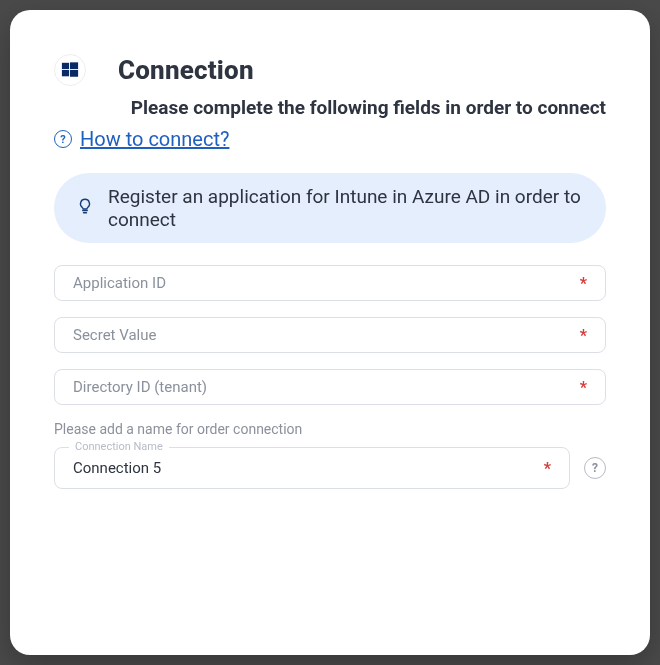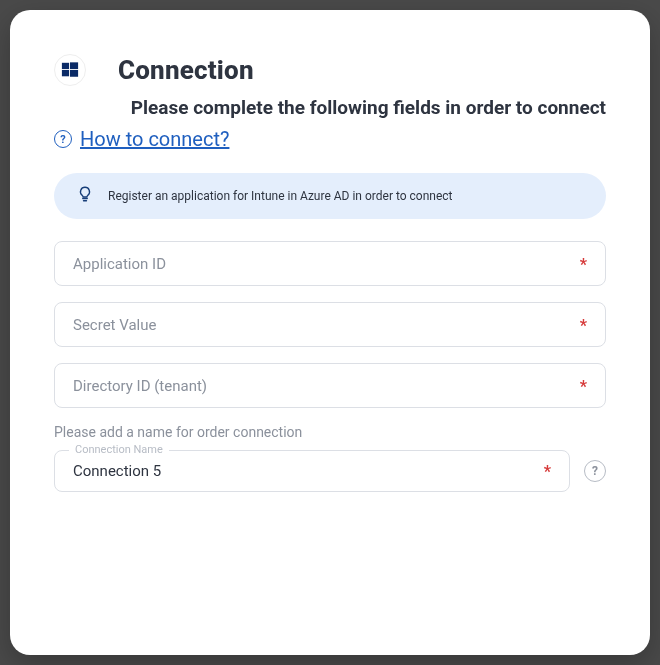--- a/index.html
+++ b/index.html
@@ -31,26 +31,26 @@
     color: #1f5fbf; font-size: 11px; font-weight: 700;
   }
   .info-banner {
     background: #e4eefc;
     border-radius: 999px;
     padding: 12px 22px;
     display: flex; align-items: center; gap: 14px;
     margin-bottom: 22px;
   }
   .bulb { color: #163d78; flex-shrink: 0; }
-  .info-text { font-size: 12px; color: #2e3440; }
+  .info-text { font-size: 19px; color: #2e3440; }
   .field {
     position: relative;
     border: 1px solid #dcdfe5;
     border-radius: 8px;
-    height: 45px;
+    height: 36px;
     margin-bottom: 16px;
     display: flex; align-items: center;
     padding: 0 18px;
   }
   .field input {
     border: none; outline: none; width: 100%; height: 100%;
     font-size: 15px; color: #2e3440; background: transparent;
   }
   .field input::placeholder { color: #8b919c; }
   .req-star {

